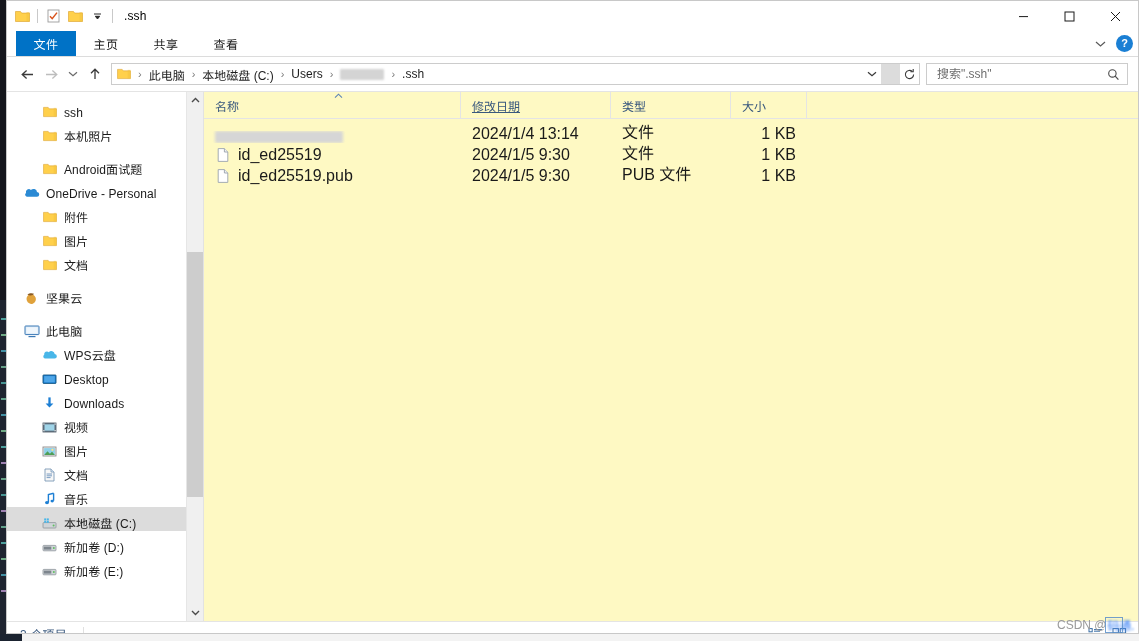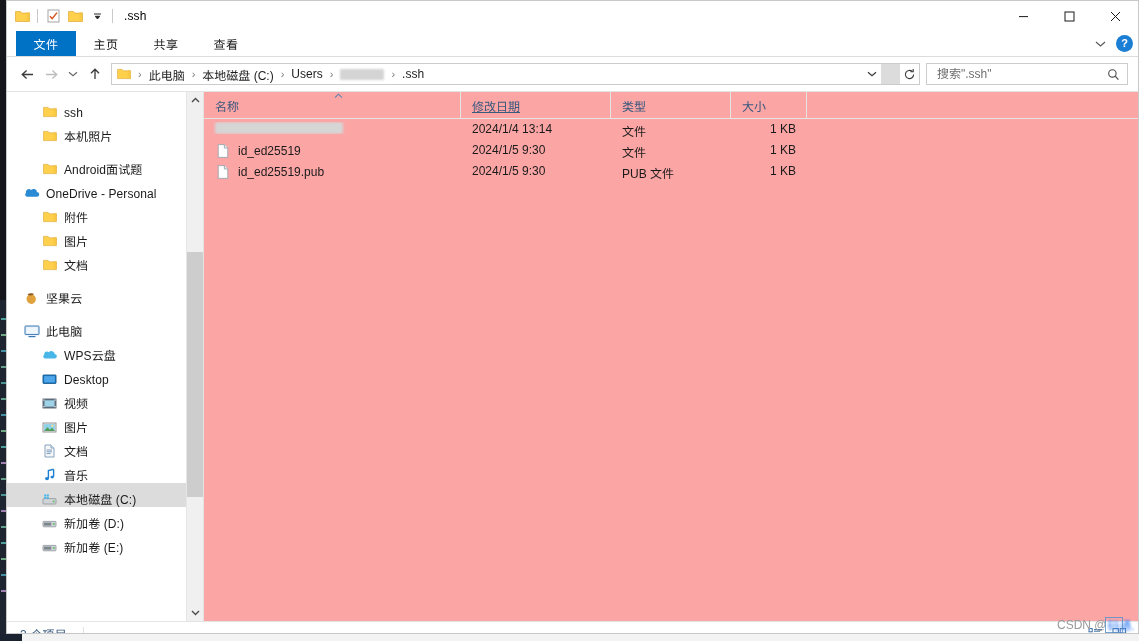--- a/index.html
+++ b/index.html
@@ -302,21 +302,21 @@
     position: absolute;
     left: 0; width: 17px;
     top: 160px; height: 245px;
     background: #cdcdcd;
   }
 
   
   .filelist {
     flex: 1;
     position: relative;
-    background: #fca5a5;
+    background: #fef9c3;
     overflow: hidden;
   }
   .colheader {
     display: flex;
     height: 26px;
     border-bottom: 1px solid #e4e4e4;
     align-items: stretch;
     position: relative;
   }
   .col {
@@ -338,22 +338,22 @@
     left: 130px; top: 0px;
     color: #5d85b5;
     font-size: 9px;
     line-height: 9px;
   }
 
   .rows { padding-top: 3px; }
   .row {
     height: 21px;
     display: flex;
-    align-items: flex-start;
-    font-size: 12px;
+    align-items: flex-end;
+    font-size: 16px;
     color: #1a1a1a;
   }
   .cell {
     box-sizing: border-box;
     display: flex;
     align-items: center;
     overflow: hidden;
     white-space: nowrap;
   }
   .cell.c-name { width: 257px; padding-left: 11px; }
@@ -760,20 +760,29 @@
         <div class="navitem indent1">
           <span class="nav-ico">
             <svg width="15" height="13" viewBox="0 0 15 13">
               <rect x="1" y="2" width="13" height="8.4" rx=".5" fill="#1d7fd4" stroke="#12557f" stroke-width=".9"></rect>
               <rect x="2.2" y="3.1" width="10.6" height="6.2" fill="#4ea6e8"></rect>
             </svg>
           </span>
           <span class="nav-label">Desktop</span>
         </div>
 
+        <div class="navitem indent1">
+          <span class="nav-ico">
+            <svg width="13" height="14" viewBox="0 0 13 14">
+              <path d="M6.5 1.4v7.2" stroke="#1d7fd4" stroke-width="2.3"></path>
+              <path d="M2.6 7.4l3.9 4.2 3.9-4.2z" fill="#1d7fd4"></path>
+            </svg>
+          </span>
+          <span class="nav-label">Downloads</span>
+        </div>
 
         <div class="navitem indent1">
           <span class="nav-ico">
             <svg width="15" height="13" viewBox="0 0 15 13">
               <rect x="1" y="2" width="13" height="9" fill="#6b7d8c" stroke="#44525e" stroke-width=".8"></rect>
               <rect x="2.6" y="3.4" width="9.8" height="6.2" fill="#9fd4e8"></rect>
               <rect x="1.3" y="2.4" width="1.2" height="1.3" fill="#e8e8e8"></rect>
               <rect x="1.3" y="9" width="1.2" height="1.3" fill="#e8e8e8"></rect>
               <rect x="12.5" y="2.4" width="1.2" height="1.3" fill="#e8e8e8"></rect>
               <rect x="12.5" y="9" width="1.2" height="1.3" fill="#e8e8e8"></rect>

